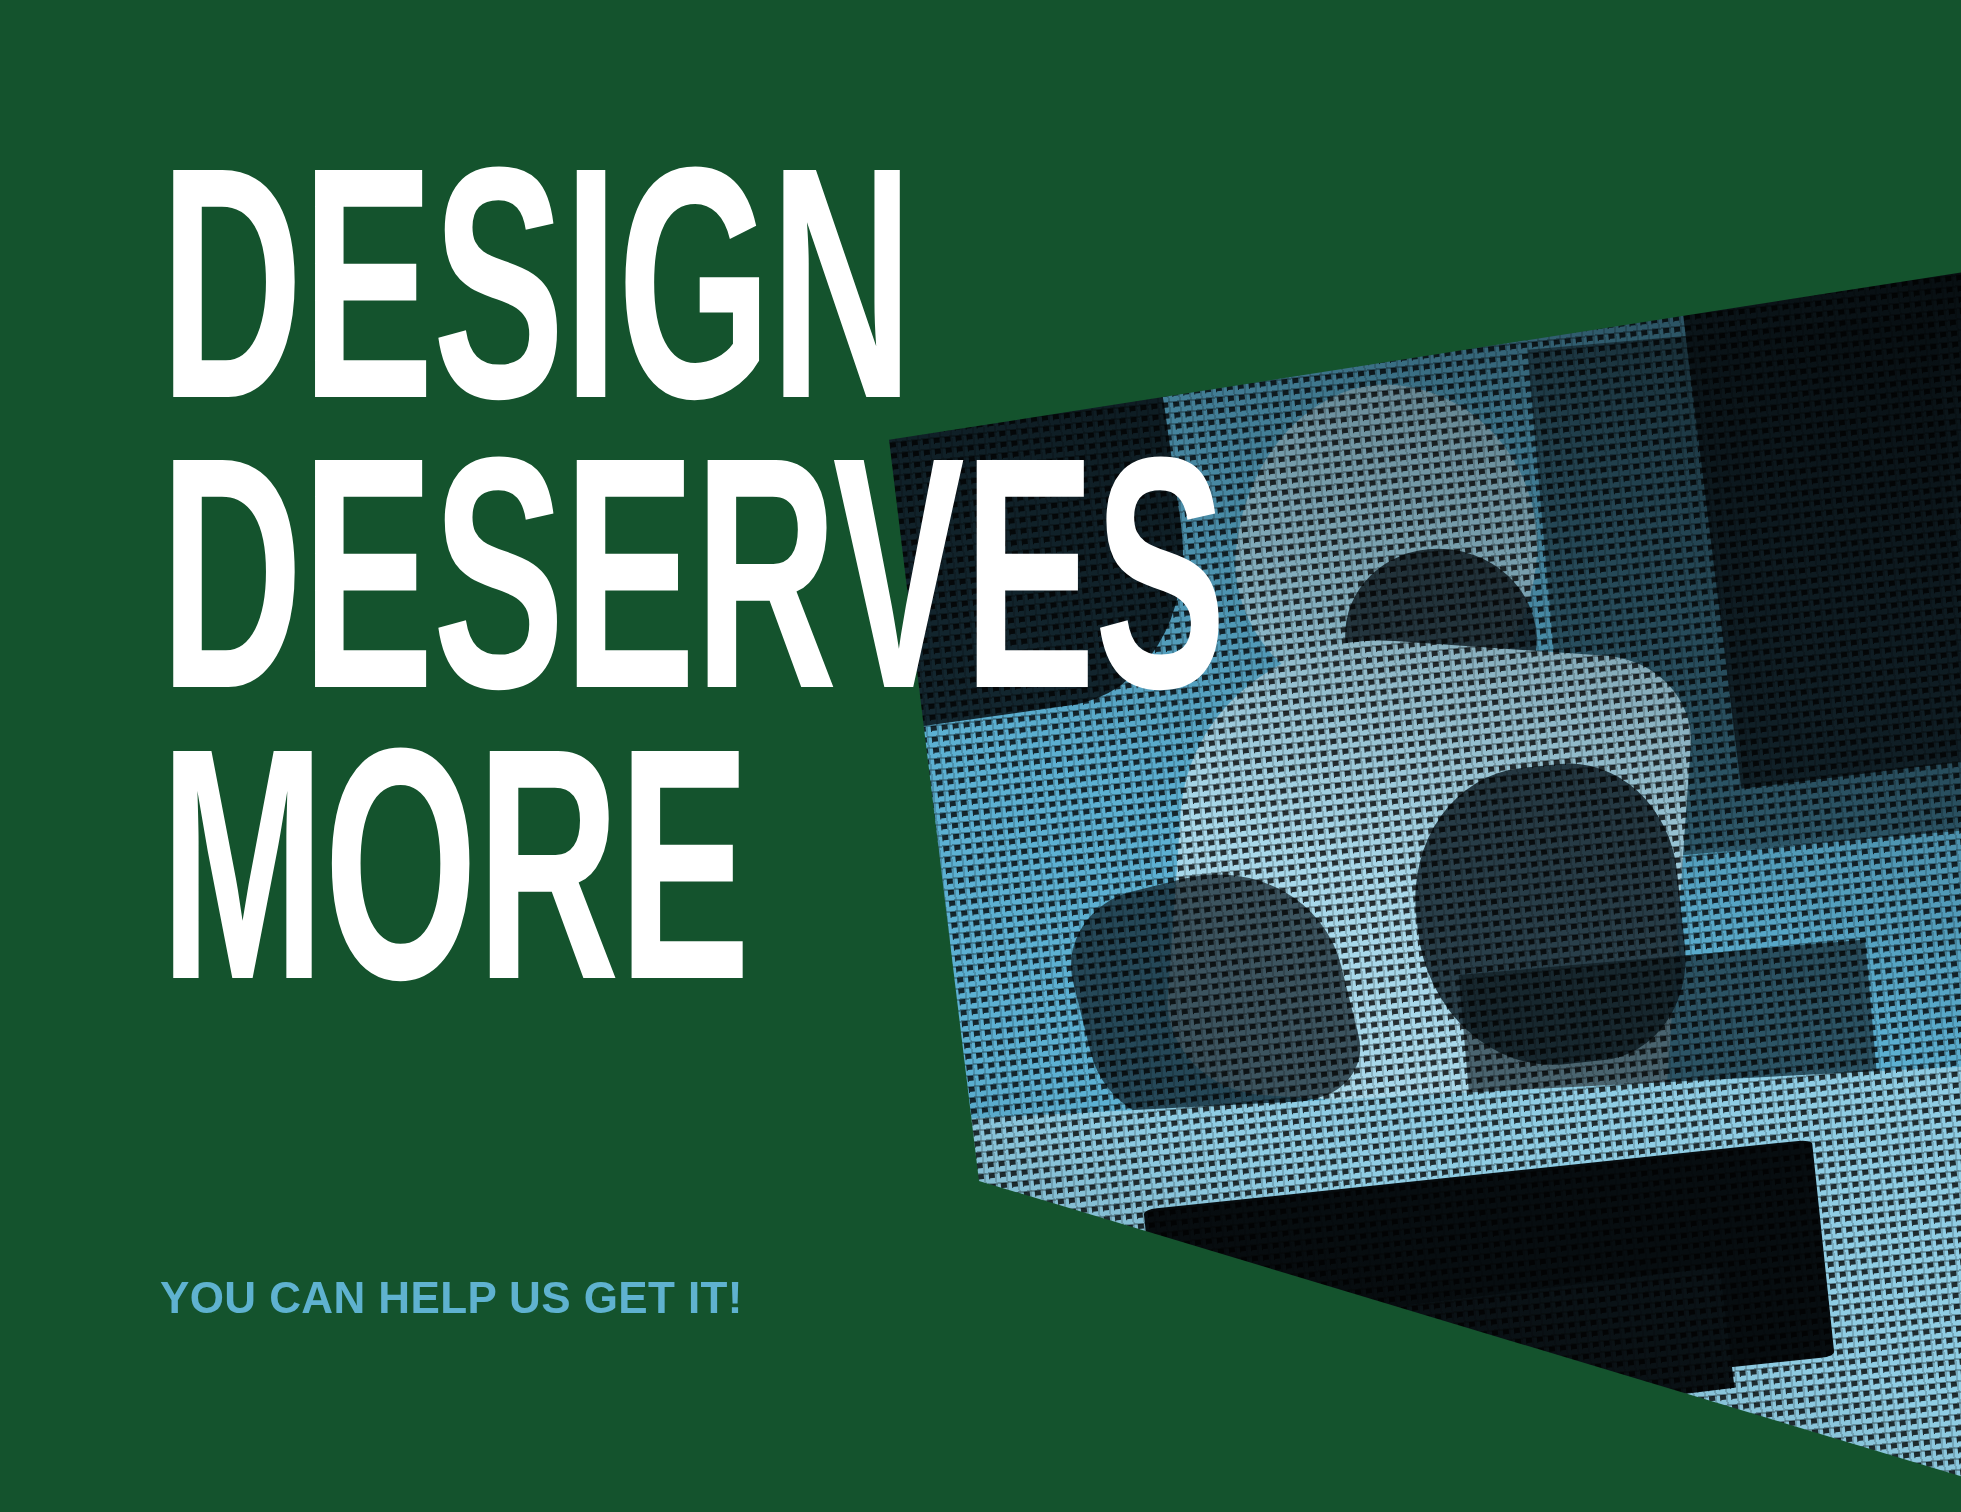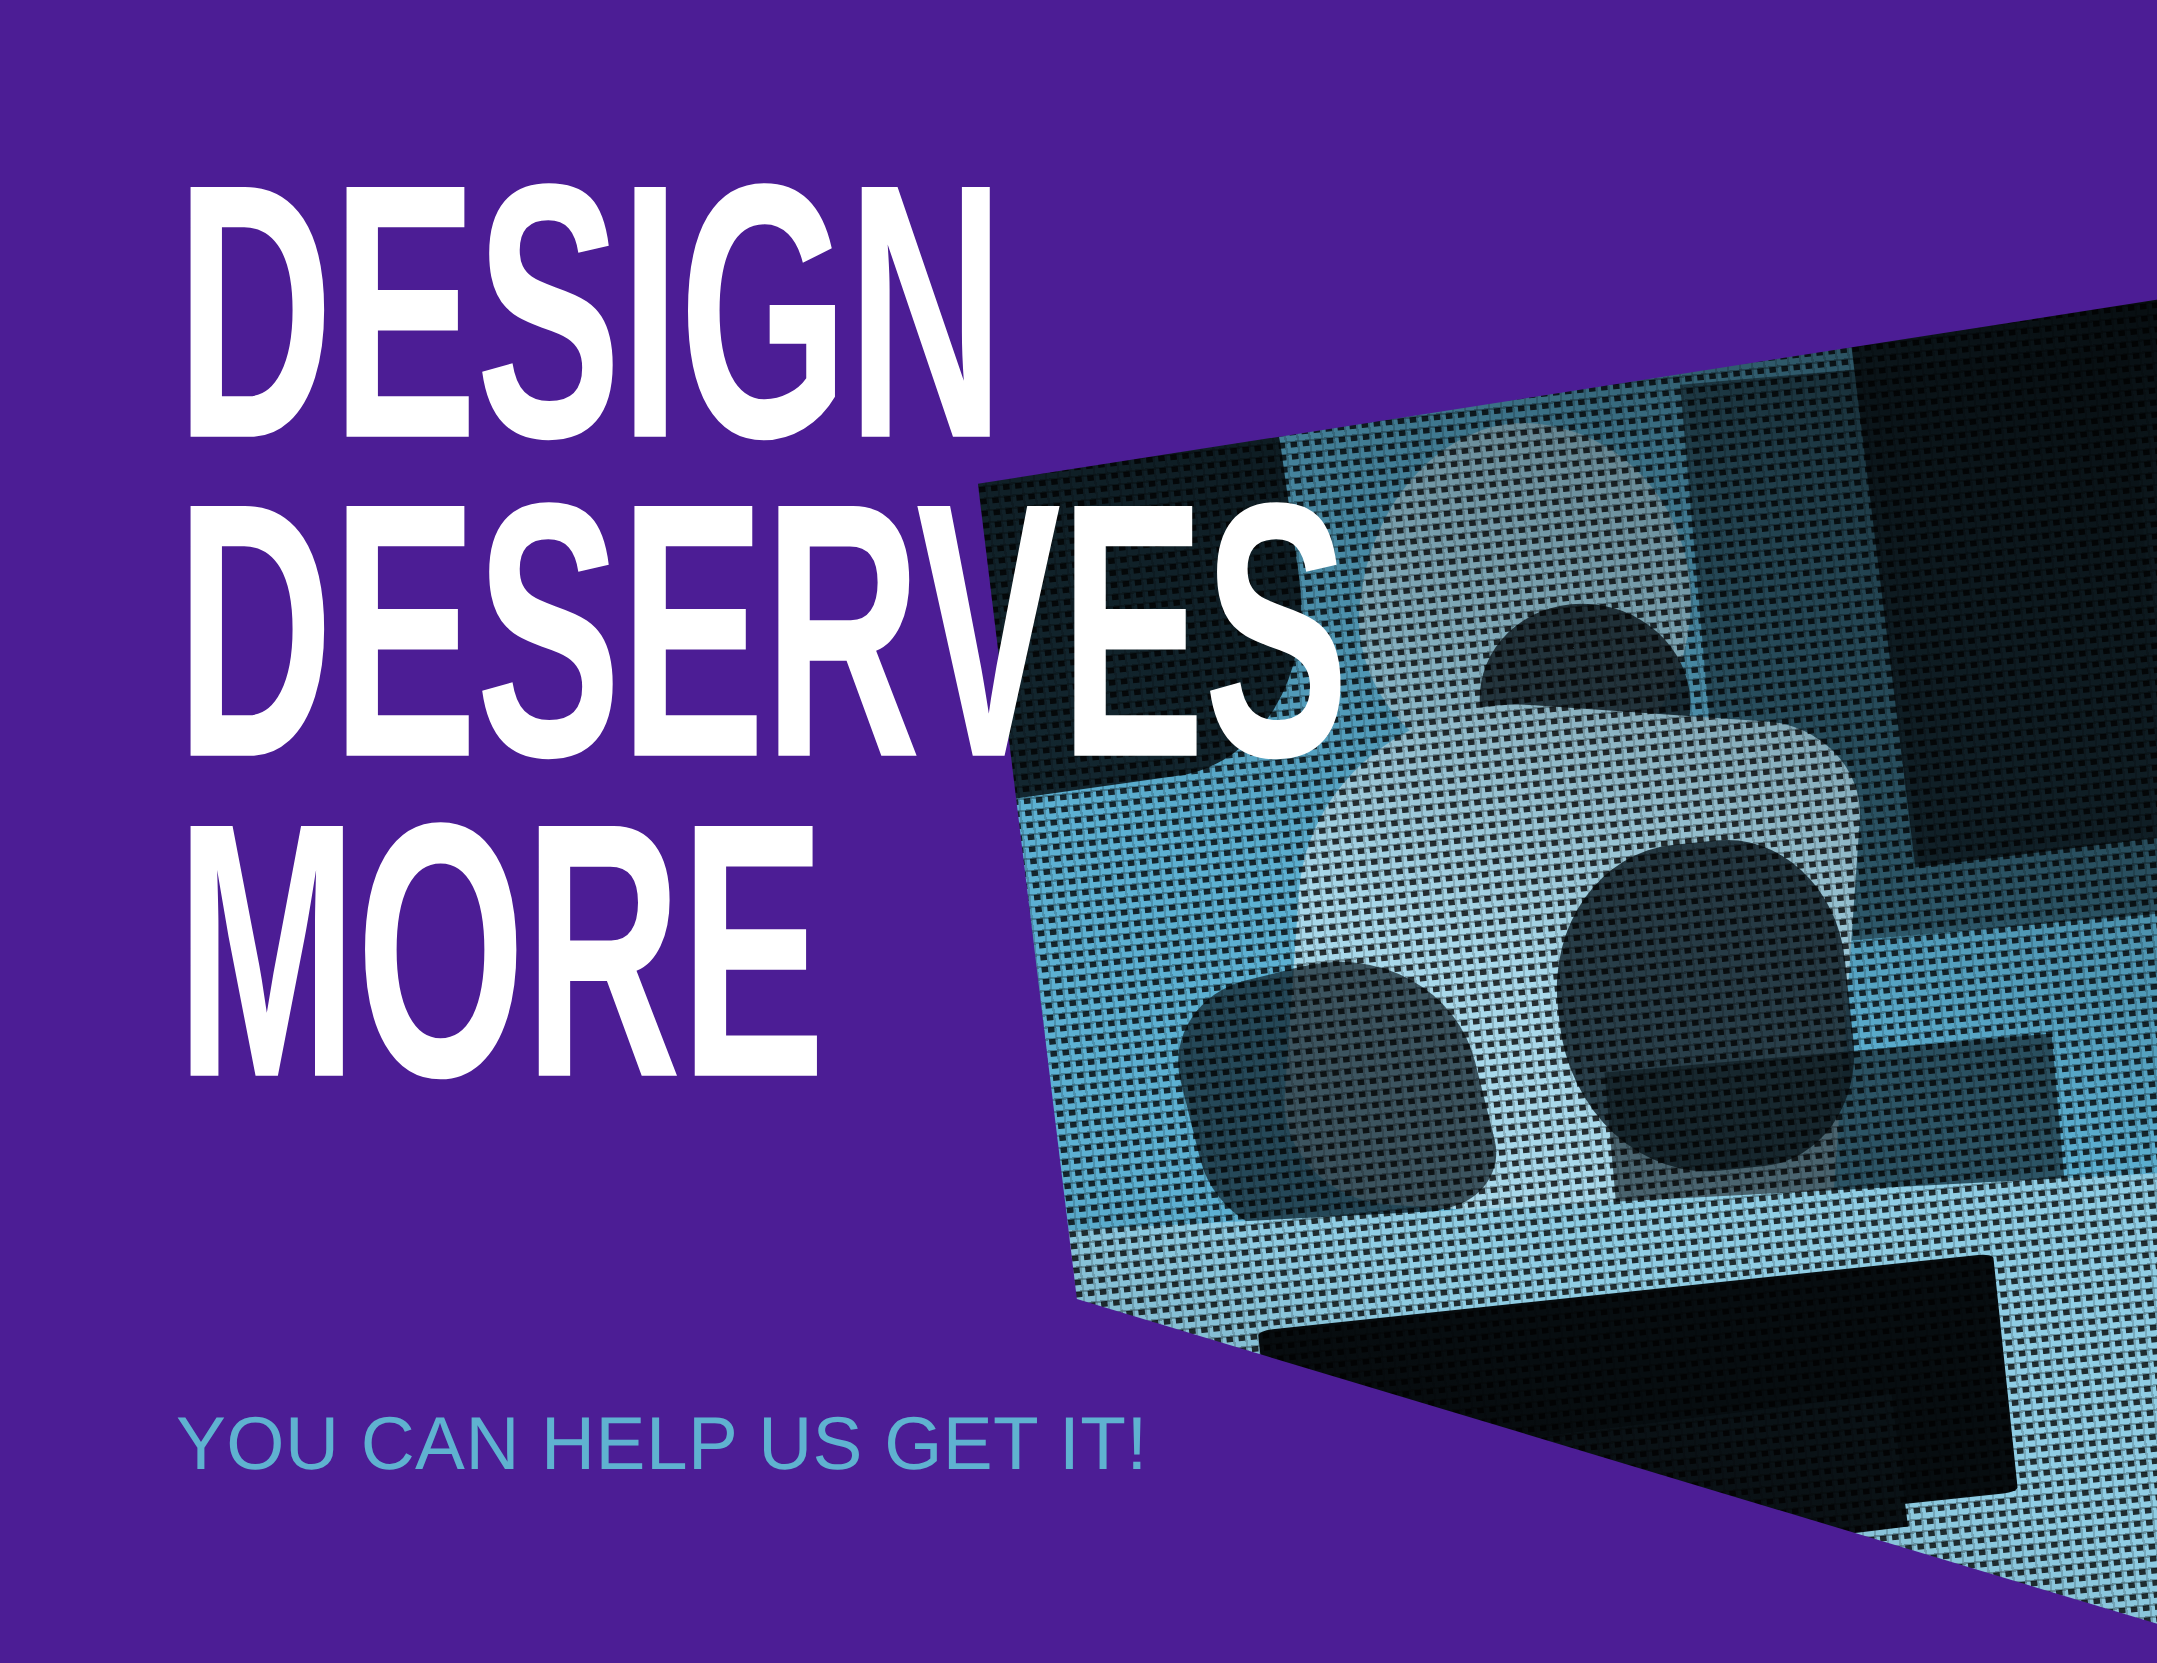--- a/index.html
+++ b/index.html
@@ -4,21 +4,21 @@
 <style>
   html, body {
     margin: 0;
     padding: 0;
     background: #000000;
   }
   #poster {
     position: relative;
     width: 1961px;
     height: 1512px;
-    background: #4c1d95;
+    background: #14532d;
     overflow: hidden;
     font-family: "Liberation Sans", sans-serif;
   }
 
   
   #photo-panel {
     position: absolute;
     left: 865px;
     top: 195px;
     width: 1200px;
@@ -175,22 +175,22 @@
   
   #subtitle {
     position: absolute;
     left: 160px;
     top: 1272px;
     z-index: 5;
   }
   .sub-line {
     display: block;
     font-family: "Liberation Sans", sans-serif;
-    font-weight: normal;
-    font-size: 68px;
+    font-weight: bold;
+    font-size: 44px;
     line-height: 1.18;
     letter-spacing: 0.4px;
     white-space: nowrap;
   }
   .sub-accent { color: #5fb2d0; }
   .sub-white  { color: #ffffff; }
 </style>
 </head>
 <body>
 

